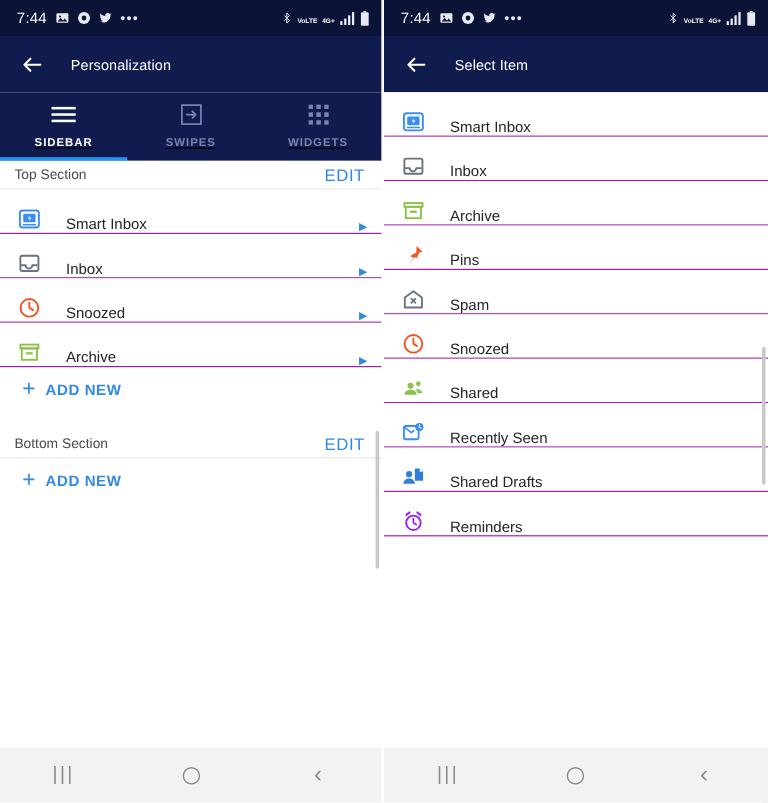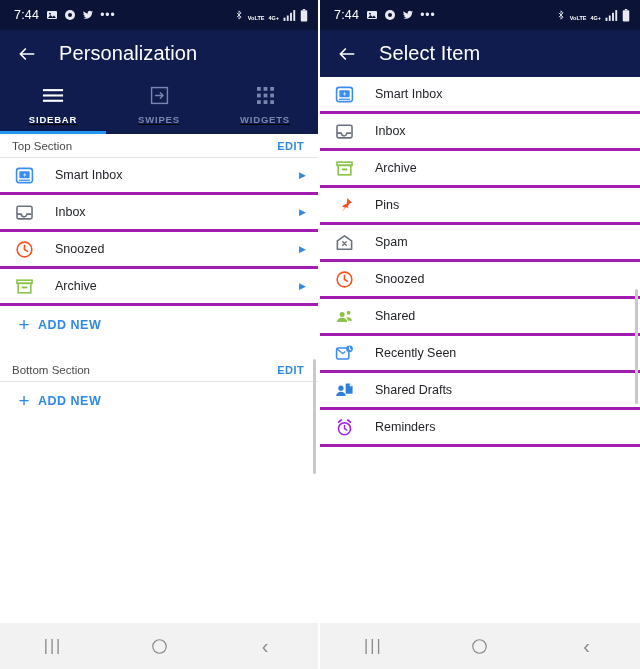--- a/index.html
+++ b/index.html
@@ -26,45 +26,45 @@
   .sb-ic { display: block; }
   .sb-dots { font-size: 12px; line-height: 8px; letter-spacing: 1px; color:#e8e9f2; }
   .sb-tiny { font-size: 5.5px; line-height: 5.5px; text-align: center; color: #fff; font-weight: 700; }
 
   
   .appbar {
     height: 47px; background: #111c4e;
     display: flex; align-items: center; padding-left: 14px;
   }
   .back-btn { width: 26px; height: 26px; display: flex; align-items: center; justify-content: center; cursor: pointer; }
-  .appbar-title { color: #ffffff; font-size: 20px; margin-left: 19px; letter-spacing: .1px; }
+  .appbar-title { color: #ffffff; font-size: 12px; margin-left: 19px; letter-spacing: .1px; }
 
   
   .tabs { height: 57px; background: #111c4e; display: flex; position: relative; }
   .tab { flex: 1; display: flex; flex-direction: column; align-items: center; justify-content: center; gap: 9px; cursor: pointer; text-decoration: underline; }
   .tab-label { font-size: 9.5px; letter-spacing: .8px; font-weight: 600; }
   .tab.active .tab-label { color: #ffffff; }
   .tab.inactive .tab-label { color: #7a85ad; }
   .tab-icon { height: 18px; display: flex; align-items: center; justify-content: center; }
   .tab-underline { position: absolute; left: 0; bottom: 0; width: 106px; height: 3px; background: #2196f3; }
 
   
   .body { position: relative; height: calc(669px - 30px - 47px - 57px - 46px); background: #ffffff; }
   .body.right { height: calc(669px - 30px - 47px - 46px); }
 
   .section-head {
     height: 24px; display: flex; align-items: center;
     padding: 0 14px 0 12px; border-bottom: 1px solid #e6e6e6;
   }
   .section-title { font-size: 11.5px; color: #4a4a4a; flex: 1; }
-  .section-edit { font-size: 11px; color: #2f8ae6; font-weight: 700; letter-spacing: .4px; cursor: pointer; }
+  .section-edit { font-size: 14px; color: #2f8ae6; font-weight: 400; letter-spacing: .4px; cursor: pointer; }
 
   .row {
-    height: 37px; display: flex; align-items: center;
-    padding: 0 12px 0 12px; border-bottom: 3px solid #a21caf;
+    height: 37px; display: flex; align-items: flex-end;
+    padding: 0 12px 0 12px; border-bottom: 1px solid #a21caf;
     cursor: pointer; background: #fff;
   }
   .row-icon { width: 24px; height: 24px; display: flex; align-items: center; justify-content: center; flex: 0 0 24px; }
   .row-label { margin-left: 19px; font-size: 12.5px; color: #22242a; flex: 1; }
   .row-chevron { color: #2f8ae6; font-size: 9px; }
 
   .addnew { height: 37px; display: flex; align-items: center; padding-left: 14px; cursor: pointer; }
   .addnew-plus { color: #2f8ae6; font-size: 19px; line-height: 19px; width: 20px; text-align: center; font-weight: 300; }
   .addnew-label { margin-left: 4px; font-size: 12.5px; color: #2f8ae6; font-weight: 600; letter-spacing: .5px; }
 

